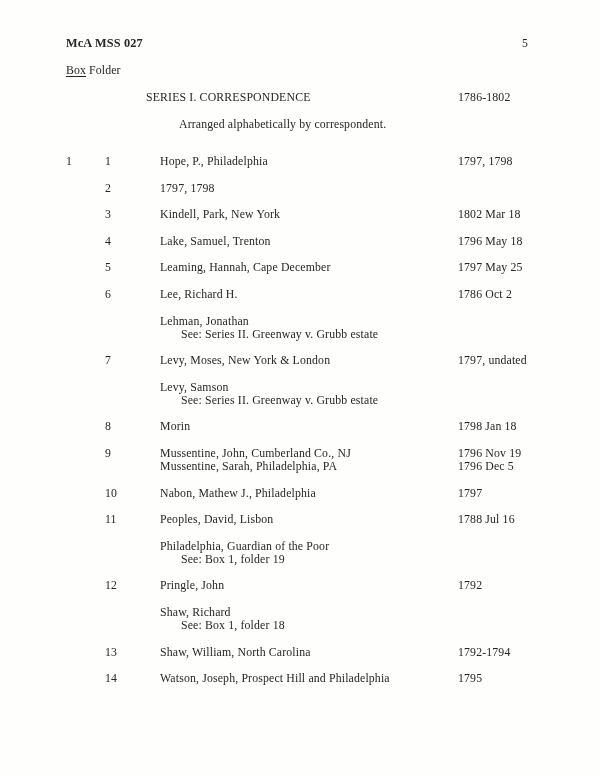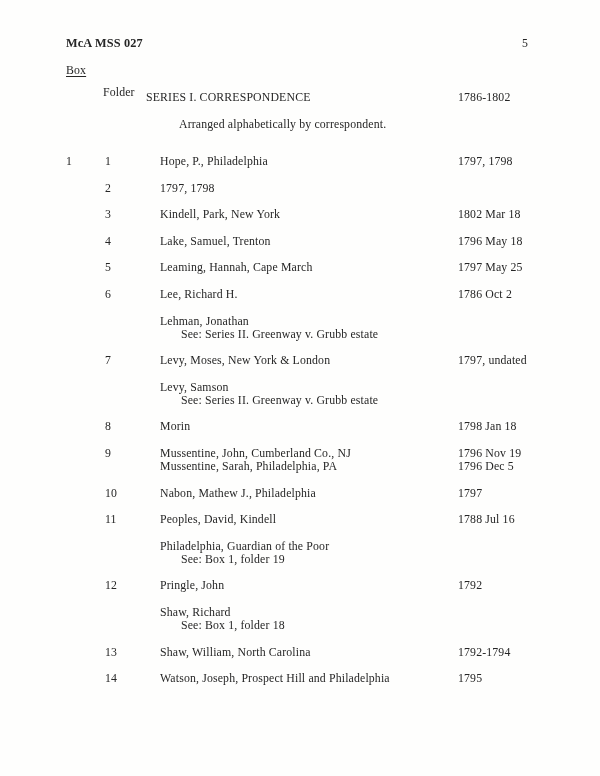--- a/index.html
+++ b/index.html
@@ -32,24 +32,23 @@
   }
   .col-box {
     position: absolute;
     left: 66px;
     top: 63px;
     text-decoration: underline;
     text-underline-offset: 2px;
   }
   .col-folder {
     position: absolute;
-    left: 103px;
+    left: 89px;
     top: 63px;
     text-underline-offset: 2px;
-    margin-top: 22px;
   }
   .series-title {
     position: absolute;
     left: 146px;
     top: 90px;
   }
   .series-date {
     position: absolute;
     left: 458px;
     top: 90px;
@@ -124,21 +123,21 @@
           <span class="cell box-cell"></span>
           <span class="cell folder-cell">4</span>
           <span class="cell name-cell">Lake, Samuel, Trenton</span>
           <span class="cell date-cell">1796 May 18</span>
         </div>
       </div>
       <div class="entry-group">
         <div class="entry-row">
           <span class="cell box-cell"></span>
           <span class="cell folder-cell">5</span>
-          <span class="cell name-cell">Leaming, Hannah, Cape March</span>
+          <span class="cell name-cell">Leaming, Hannah, Cape December</span>
           <span class="cell date-cell">1797 May 25</span>
         </div>
       </div>
       <div class="entry-group">
         <div class="entry-row">
           <span class="cell box-cell"></span>
           <span class="cell folder-cell">6</span>
           <span class="cell name-cell">Lee, Richard H.</span>
           <span class="cell date-cell">1786 Oct 2</span>
         </div>
@@ -211,21 +210,21 @@
           <span class="cell box-cell"></span>
           <span class="cell folder-cell">10</span>
           <span class="cell name-cell">Nabon, Mathew J., Philadelphia</span>
           <span class="cell date-cell">1797</span>
         </div>
       </div>
       <div class="entry-group">
         <div class="entry-row">
           <span class="cell box-cell"></span>
           <span class="cell folder-cell">11</span>
-          <span class="cell name-cell">Peoples, David, Kindell</span>
+          <span class="cell name-cell">Peoples, David, Lisbon</span>
           <span class="cell date-cell">1788 Jul 16</span>
         </div>
       </div>
       <div class="entry-group">
         <div class="entry-row">
           <span class="cell box-cell"></span>
           <span class="cell folder-cell"></span>
           <span class="cell name-cell">Philadelphia, Guardian of the Poor</span>
           <span class="cell date-cell"></span>
         </div>

